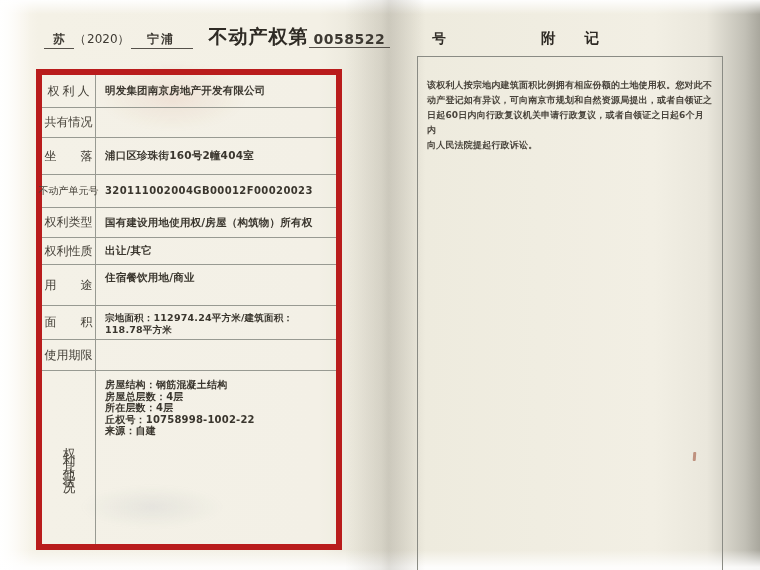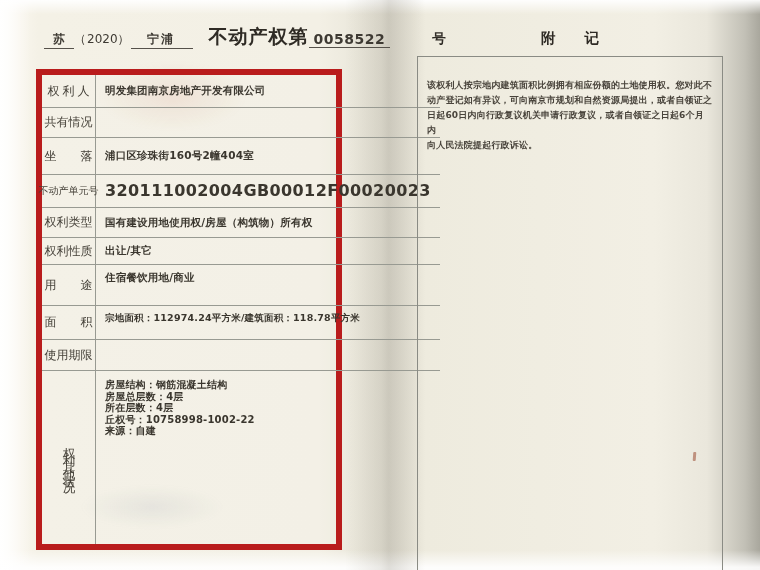--- a/index.html
+++ b/index.html
@@ -65,21 +65,21 @@
     display:flex; align-items:center; justify-content:center;
     font-family:"Liberation Serif","DejaVu Serif",serif;
     font-size:12px; color:#46423a; text-align:center; white-space:pre;
   }
   .cell-value {
     flex:1; display:flex; align-items:center;
     padding:3px 9px; font-size:10.5px; font-weight:bold; color:#3a362e;
     letter-spacing:.2px; line-height:1.25; overflow:hidden;
   }
   .t-row:nth-child(4) .cell-label { font-size:10px; }
-  .t-row:nth-child(4) .cell-value { font-size:16px; letter-spacing:.4px; }
+  .t-row:nth-child(4) .cell-value { font-size:10px; letter-spacing:.4px; }
   .t-row:nth-child(7) .cell-value,
   .t-row:nth-child(8) .cell-value { align-items:flex-start; padding-top:6px; }
   .t-row:nth-child(8) .cell-value { font-size:9.5px; }
   .t-row:nth-child(10) .cell-label {
     writing-mode:vertical-lr; text-orientation:upright;
     letter-spacing:7px; font-size:12.5px;
   }
   .t-row:nth-child(10) .cell-value {
     align-items:flex-start; padding-top:8px;
     white-space:pre-line; font-size:10px; line-height:11.5px;

